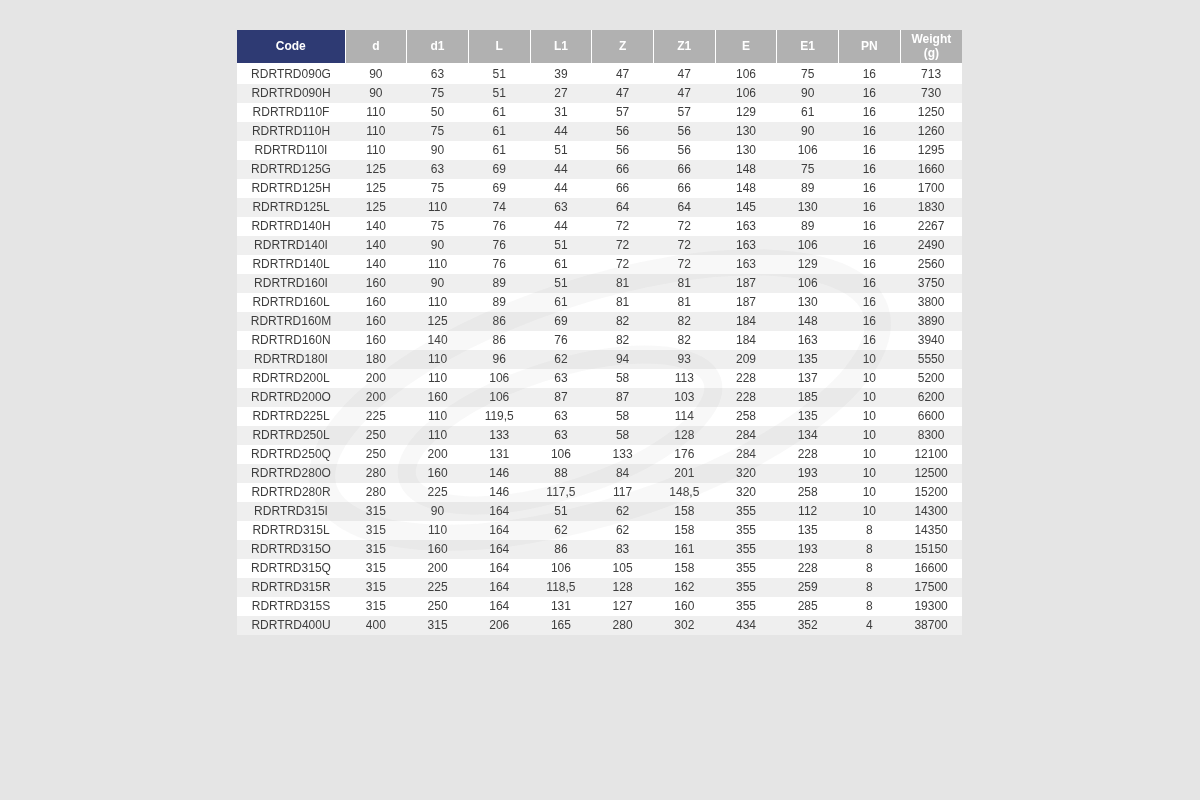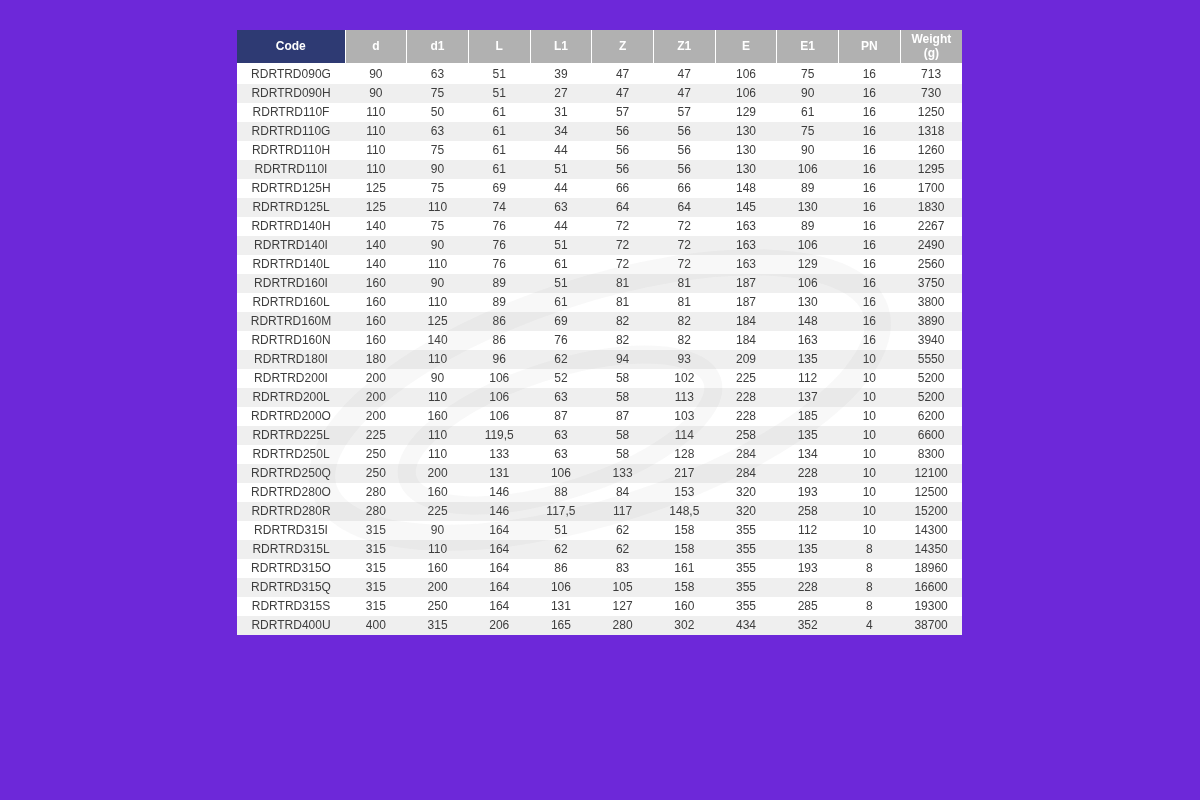--- a/index.html
+++ b/index.html
@@ -8,21 +8,21 @@
     width: 1200px;
     height: 800px;
     background: #ffffff;
     font-family: "Liberation Sans", "DejaVu Sans", sans-serif;
     overflow: hidden;
   }
   .page {
     position: relative;
     width: 1200px;
     height: 800px;
-    background: #6d28d9;
+    background: #e5e5e5;
   }
   .table-wrap {
     position: absolute;
     left: 237px;
     top: 30px;
     width: 725px;
   }
   table.spec-table {
     border-collapse: collapse;
     table-layout: fixed;
@@ -145,33 +145,20 @@
             <td>61</td>
             <td>31</td>
             <td>57</td>
             <td>57</td>
             <td>129</td>
             <td>61</td>
             <td>16</td>
             <td>1250</td>
           </tr>
           <tr>
-            <td>RDRTRD110G</td>
-            <td>110</td>
-            <td>63</td>
-            <td>61</td>
-            <td>34</td>
-            <td>56</td>
-            <td>56</td>
-            <td>130</td>
-            <td>75</td>
-            <td>16</td>
-            <td>1318</td>
-          </tr>
-          <tr>
             <td>RDRTRD110H</td>
             <td>110</td>
             <td>75</td>
             <td>61</td>
             <td>44</td>
             <td>56</td>
             <td>56</td>
             <td>130</td>
             <td>90</td>
             <td>16</td>
@@ -182,20 +169,33 @@
             <td>110</td>
             <td>90</td>
             <td>61</td>
             <td>51</td>
             <td>56</td>
             <td>56</td>
             <td>130</td>
             <td>106</td>
             <td>16</td>
             <td>1295</td>
+          </tr>
+          <tr>
+            <td>RDRTRD125G</td>
+            <td>125</td>
+            <td>63</td>
+            <td>69</td>
+            <td>44</td>
+            <td>66</td>
+            <td>66</td>
+            <td>148</td>
+            <td>75</td>
+            <td>16</td>
+            <td>1660</td>
           </tr>
           <tr>
             <td>RDRTRD125H</td>
             <td>125</td>
             <td>75</td>
             <td>69</td>
             <td>44</td>
             <td>66</td>
             <td>66</td>
             <td>148</td>
@@ -314,33 +314,20 @@
             <td>96</td>
             <td>62</td>
             <td>94</td>
             <td>93</td>
             <td>209</td>
             <td>135</td>
             <td>10</td>
             <td>5550</td>
           </tr>
           <tr>
-            <td>RDRTRD200I</td>
-            <td>200</td>
-            <td>90</td>
-            <td>106</td>
-            <td>52</td>
-            <td>58</td>
-            <td>102</td>
-            <td>225</td>
-            <td>112</td>
-            <td>10</td>
-            <td>5200</td>
-          </tr>
-          <tr>
             <td>RDRTRD200L</td>
             <td>200</td>
             <td>110</td>
             <td>106</td>
             <td>63</td>
             <td>58</td>
             <td>113</td>
             <td>228</td>
             <td>137</td>
             <td>10</td>
@@ -385,34 +372,34 @@
             <td>10</td>
             <td>8300</td>
           </tr>
           <tr>
             <td>RDRTRD250Q</td>
             <td>250</td>
             <td>200</td>
             <td>131</td>
             <td>106</td>
             <td>133</td>
-            <td>217</td>
+            <td>176</td>
             <td>284</td>
             <td>228</td>
             <td>10</td>
             <td>12100</td>
           </tr>
           <tr>
             <td>RDRTRD280O</td>
             <td>280</td>
             <td>160</td>
             <td>146</td>
             <td>88</td>
             <td>84</td>
-            <td>153</td>
+            <td>201</td>
             <td>320</td>
             <td>193</td>
             <td>10</td>
             <td>12500</td>
           </tr>
           <tr>
             <td>RDRTRD280R</td>
             <td>280</td>
             <td>225</td>
             <td>146</td>
@@ -454,34 +441,47 @@
             <td>RDRTRD315O</td>
             <td>315</td>
             <td>160</td>
             <td>164</td>
             <td>86</td>
             <td>83</td>
             <td>161</td>
             <td>355</td>
             <td>193</td>
             <td>8</td>
-            <td>18960</td>
+            <td>15150</td>
           </tr>
           <tr>
             <td>RDRTRD315Q</td>
             <td>315</td>
             <td>200</td>
             <td>164</td>
             <td>106</td>
             <td>105</td>
             <td>158</td>
             <td>355</td>
             <td>228</td>
             <td>8</td>
             <td>16600</td>
+          </tr>
+          <tr>
+            <td>RDRTRD315R</td>
+            <td>315</td>
+            <td>225</td>
+            <td>164</td>
+            <td>118,5</td>
+            <td>128</td>
+            <td>162</td>
+            <td>355</td>
+            <td>259</td>
+            <td>8</td>
+            <td>17500</td>
           </tr>
           <tr>
             <td>RDRTRD315S</td>
             <td>315</td>
             <td>250</td>
             <td>164</td>
             <td>131</td>
             <td>127</td>
             <td>160</td>
             <td>355</td>

